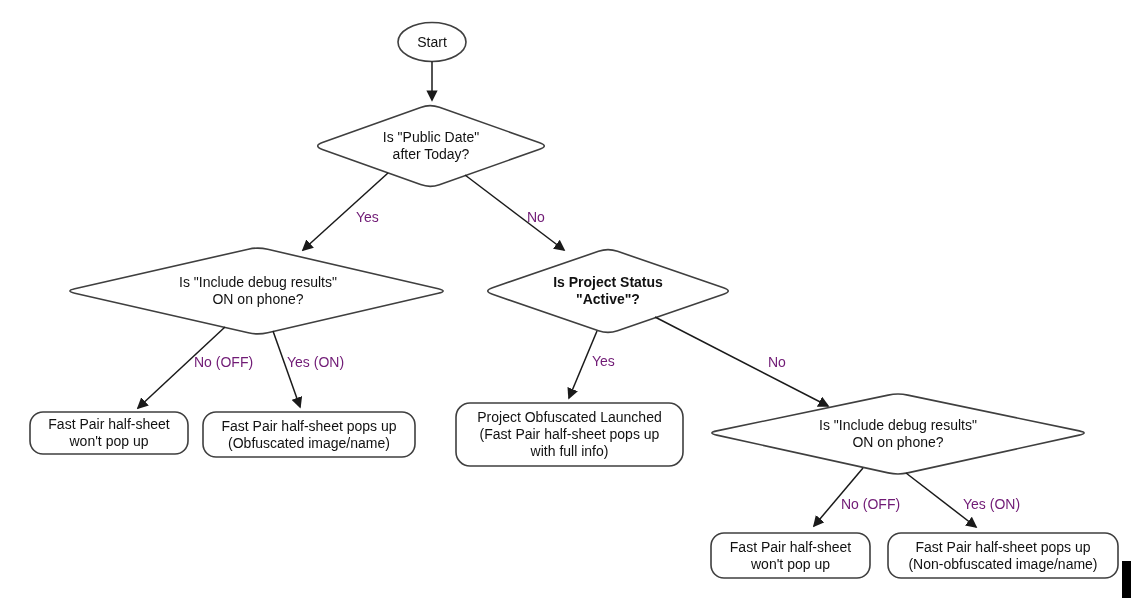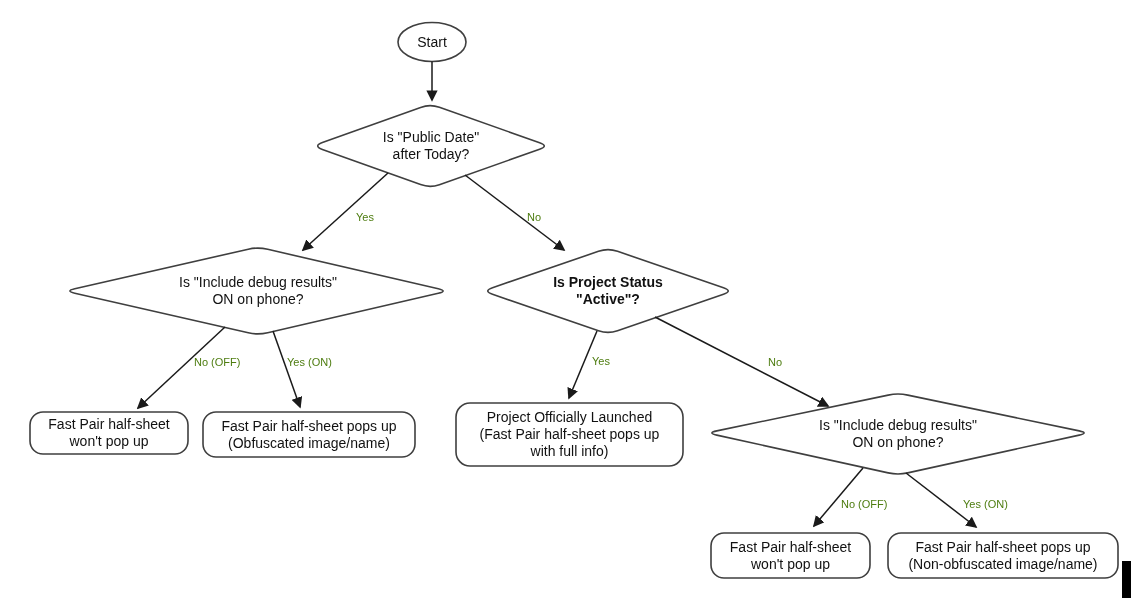--- a/index.html
+++ b/index.html
@@ -14,22 +14,22 @@
   .node-label {
     position: absolute;
     display: flex; align-items: center; justify-content: center;
     text-align: center;
     white-space: pre-line;
     font-size: 14px; line-height: 17px;
     color: #111111;
   }
   .edge-label {
     position: absolute;
-    font-size: 11px; line-height: 16px;
-    color: #4d7c0f;
+    font-size: 14px; line-height: 16px;
+    color: #701a75;
     white-space: nowrap;
   }
   .cursor-bar {
     position: absolute;
     left: 1122px; top: 561px; width: 9px; height: 37px;
     background: #000000;
   }
 </style>
 </head>
 <body>
@@ -75,21 +75,21 @@
   <div class="node-label" style="left:118px; top:273px; width:280px; height:36px;">Is "Include debug results"
 ON on phone?</div>
   <div class="node-label" style="left:508px; top:273px; width:200px; height:36px;font-weight:bold;">Is Project Status
 "Active"?</div>
   <div class="node-label" style="left:758px; top:416px; width:280px; height:36px;">Is "Include debug results"
 ON on phone?</div>
   <div class="node-label" style="left:30px; top:412px; width:158px; height:42px;">Fast Pair half-sheet
 won't pop up</div>
   <div class="node-label" style="left:203px; top:412px; width:212px; height:45px;">Fast Pair half-sheet pops up
 (Obfuscated image/name)</div>
-  <div class="node-label" style="left:456px; top:403px; width:227px; height:63px;">Project Officially Launched
+  <div class="node-label" style="left:456px; top:403px; width:227px; height:63px;">Project Obfuscated Launched
 (Fast Pair half-sheet pops up
 with full info)</div>
   <div class="node-label" style="left:711px; top:533px; width:159px; height:45px;">Fast Pair half-sheet
 won't pop up</div>
   <div class="node-label" style="left:888px; top:533px; width:230px; height:45px;">Fast Pair half-sheet pops up
 (Non-obfuscated image/name)</div>
 
   <div class="edge-label" style="left:356px; top:209px;">Yes</div>
   <div class="edge-label" style="left:527px; top:209px;">No</div>
   <div class="edge-label" style="left:194px; top:354px;">No (OFF)</div>

